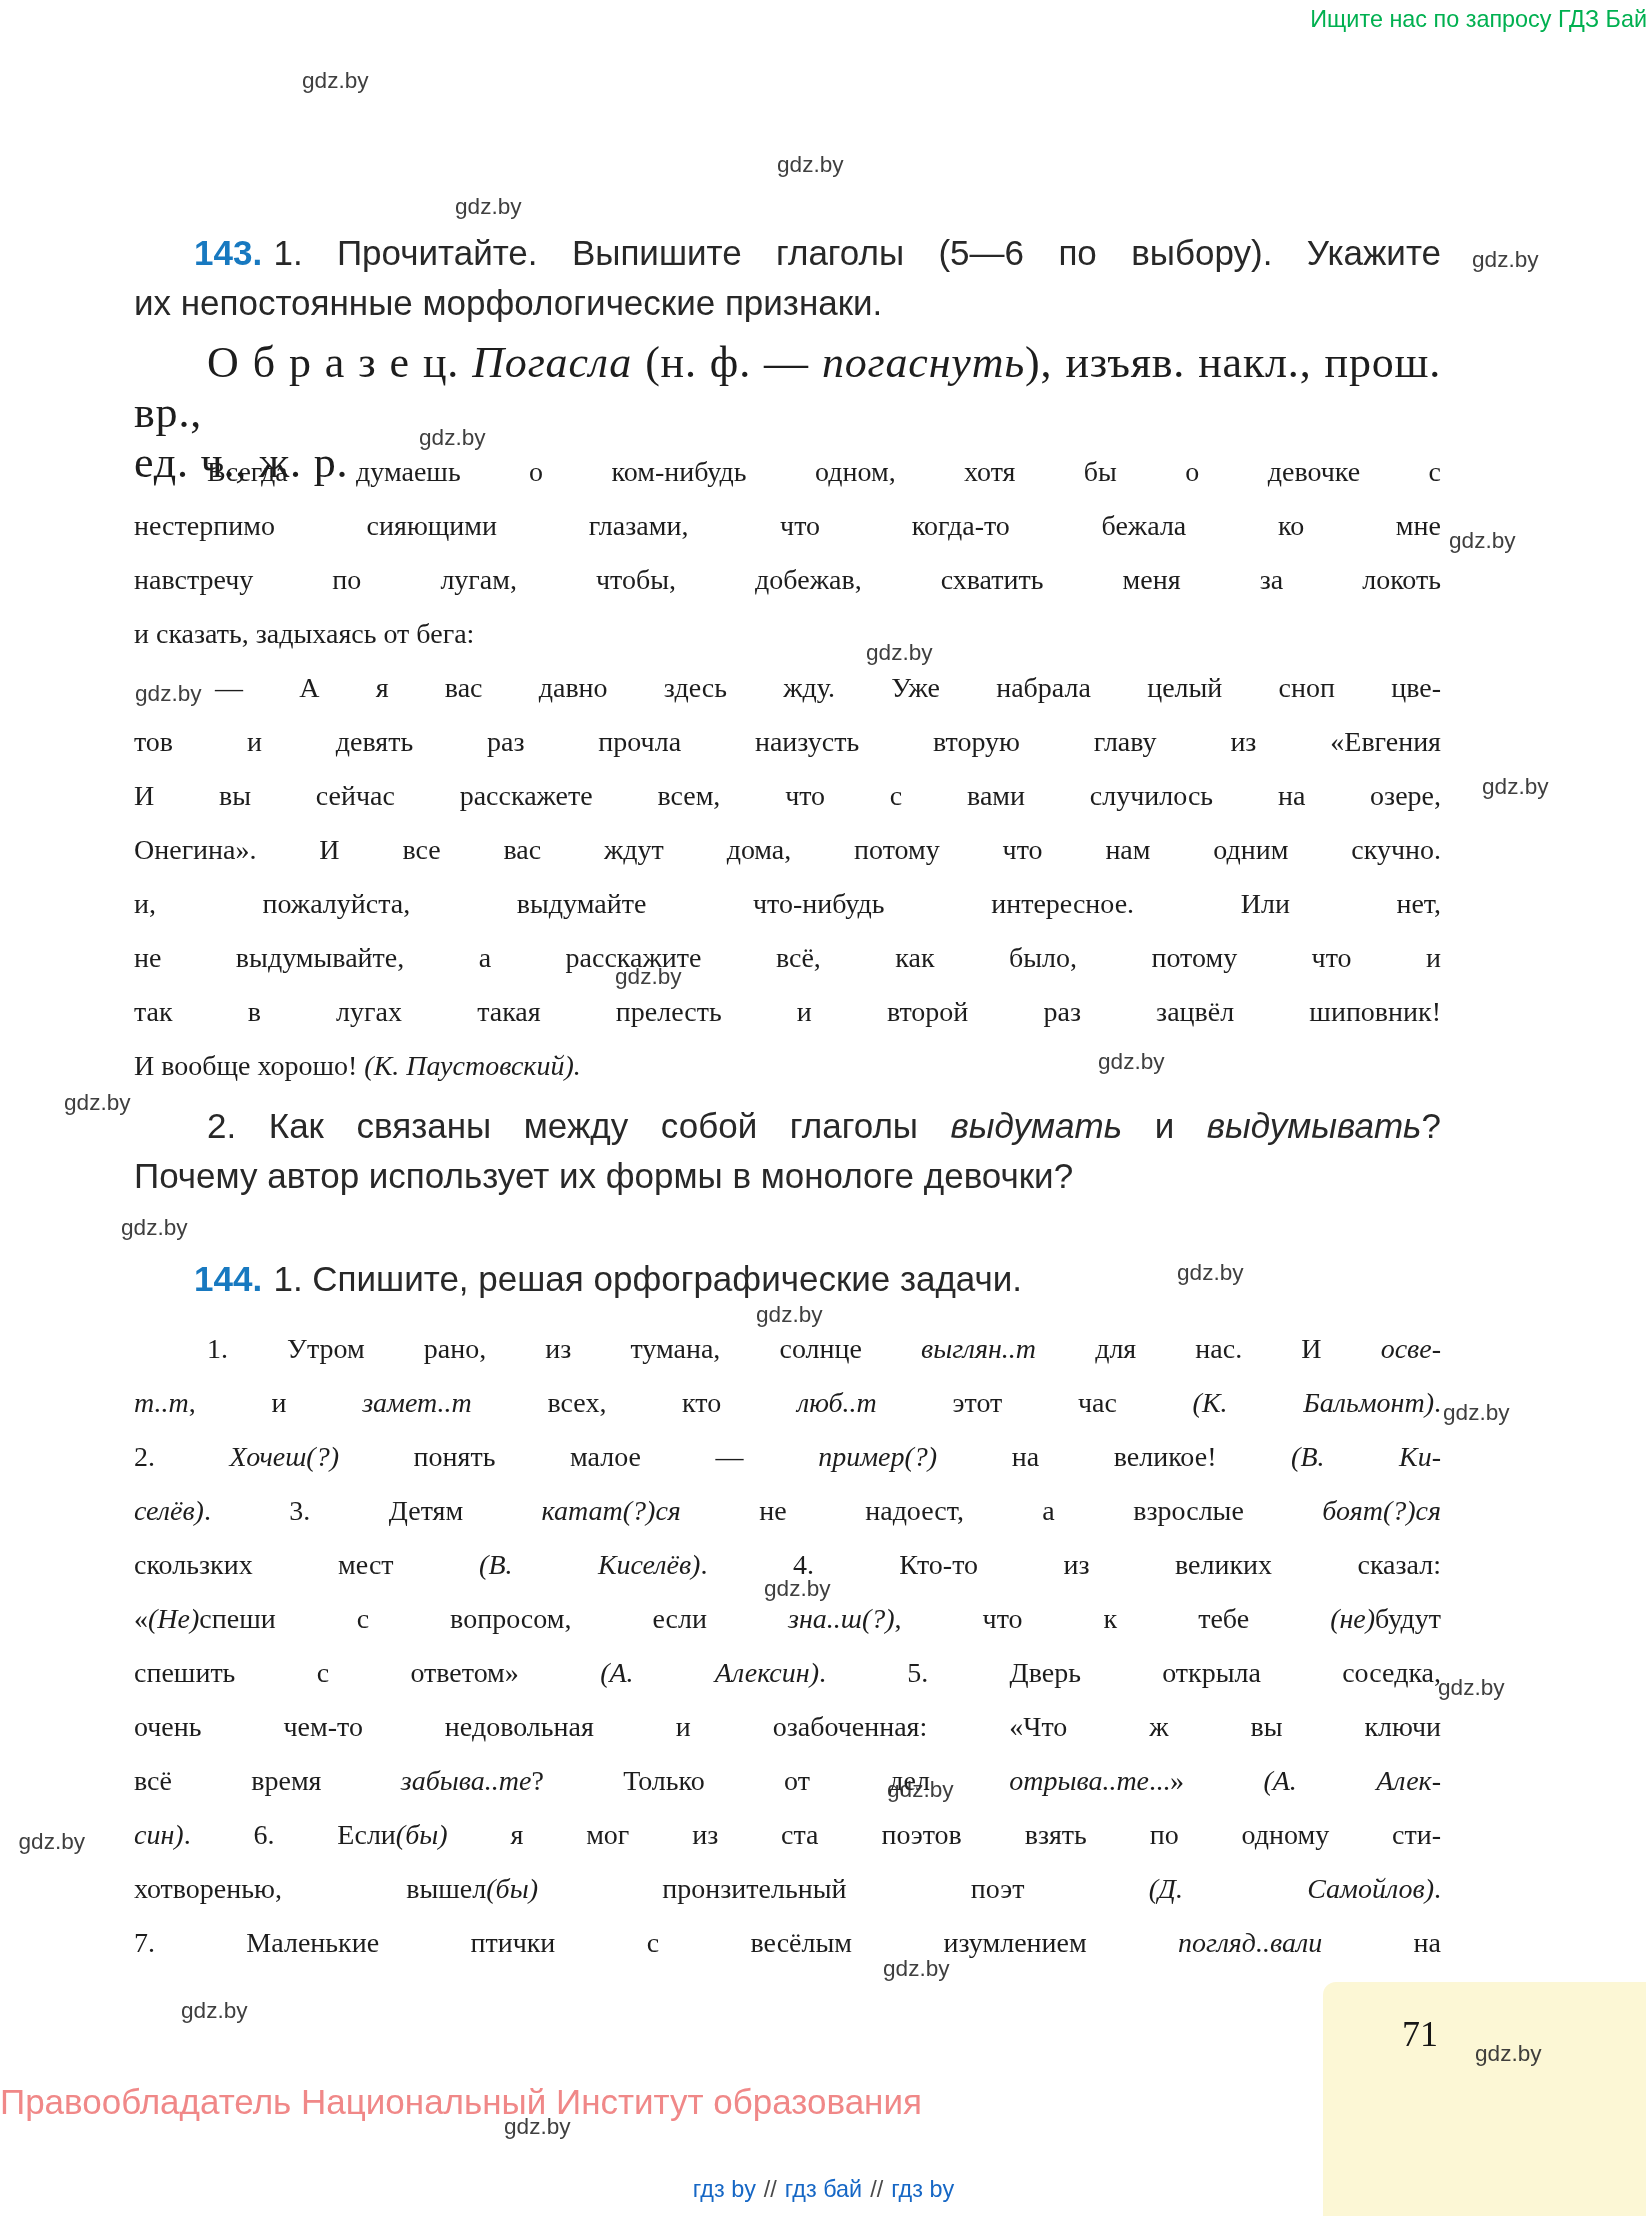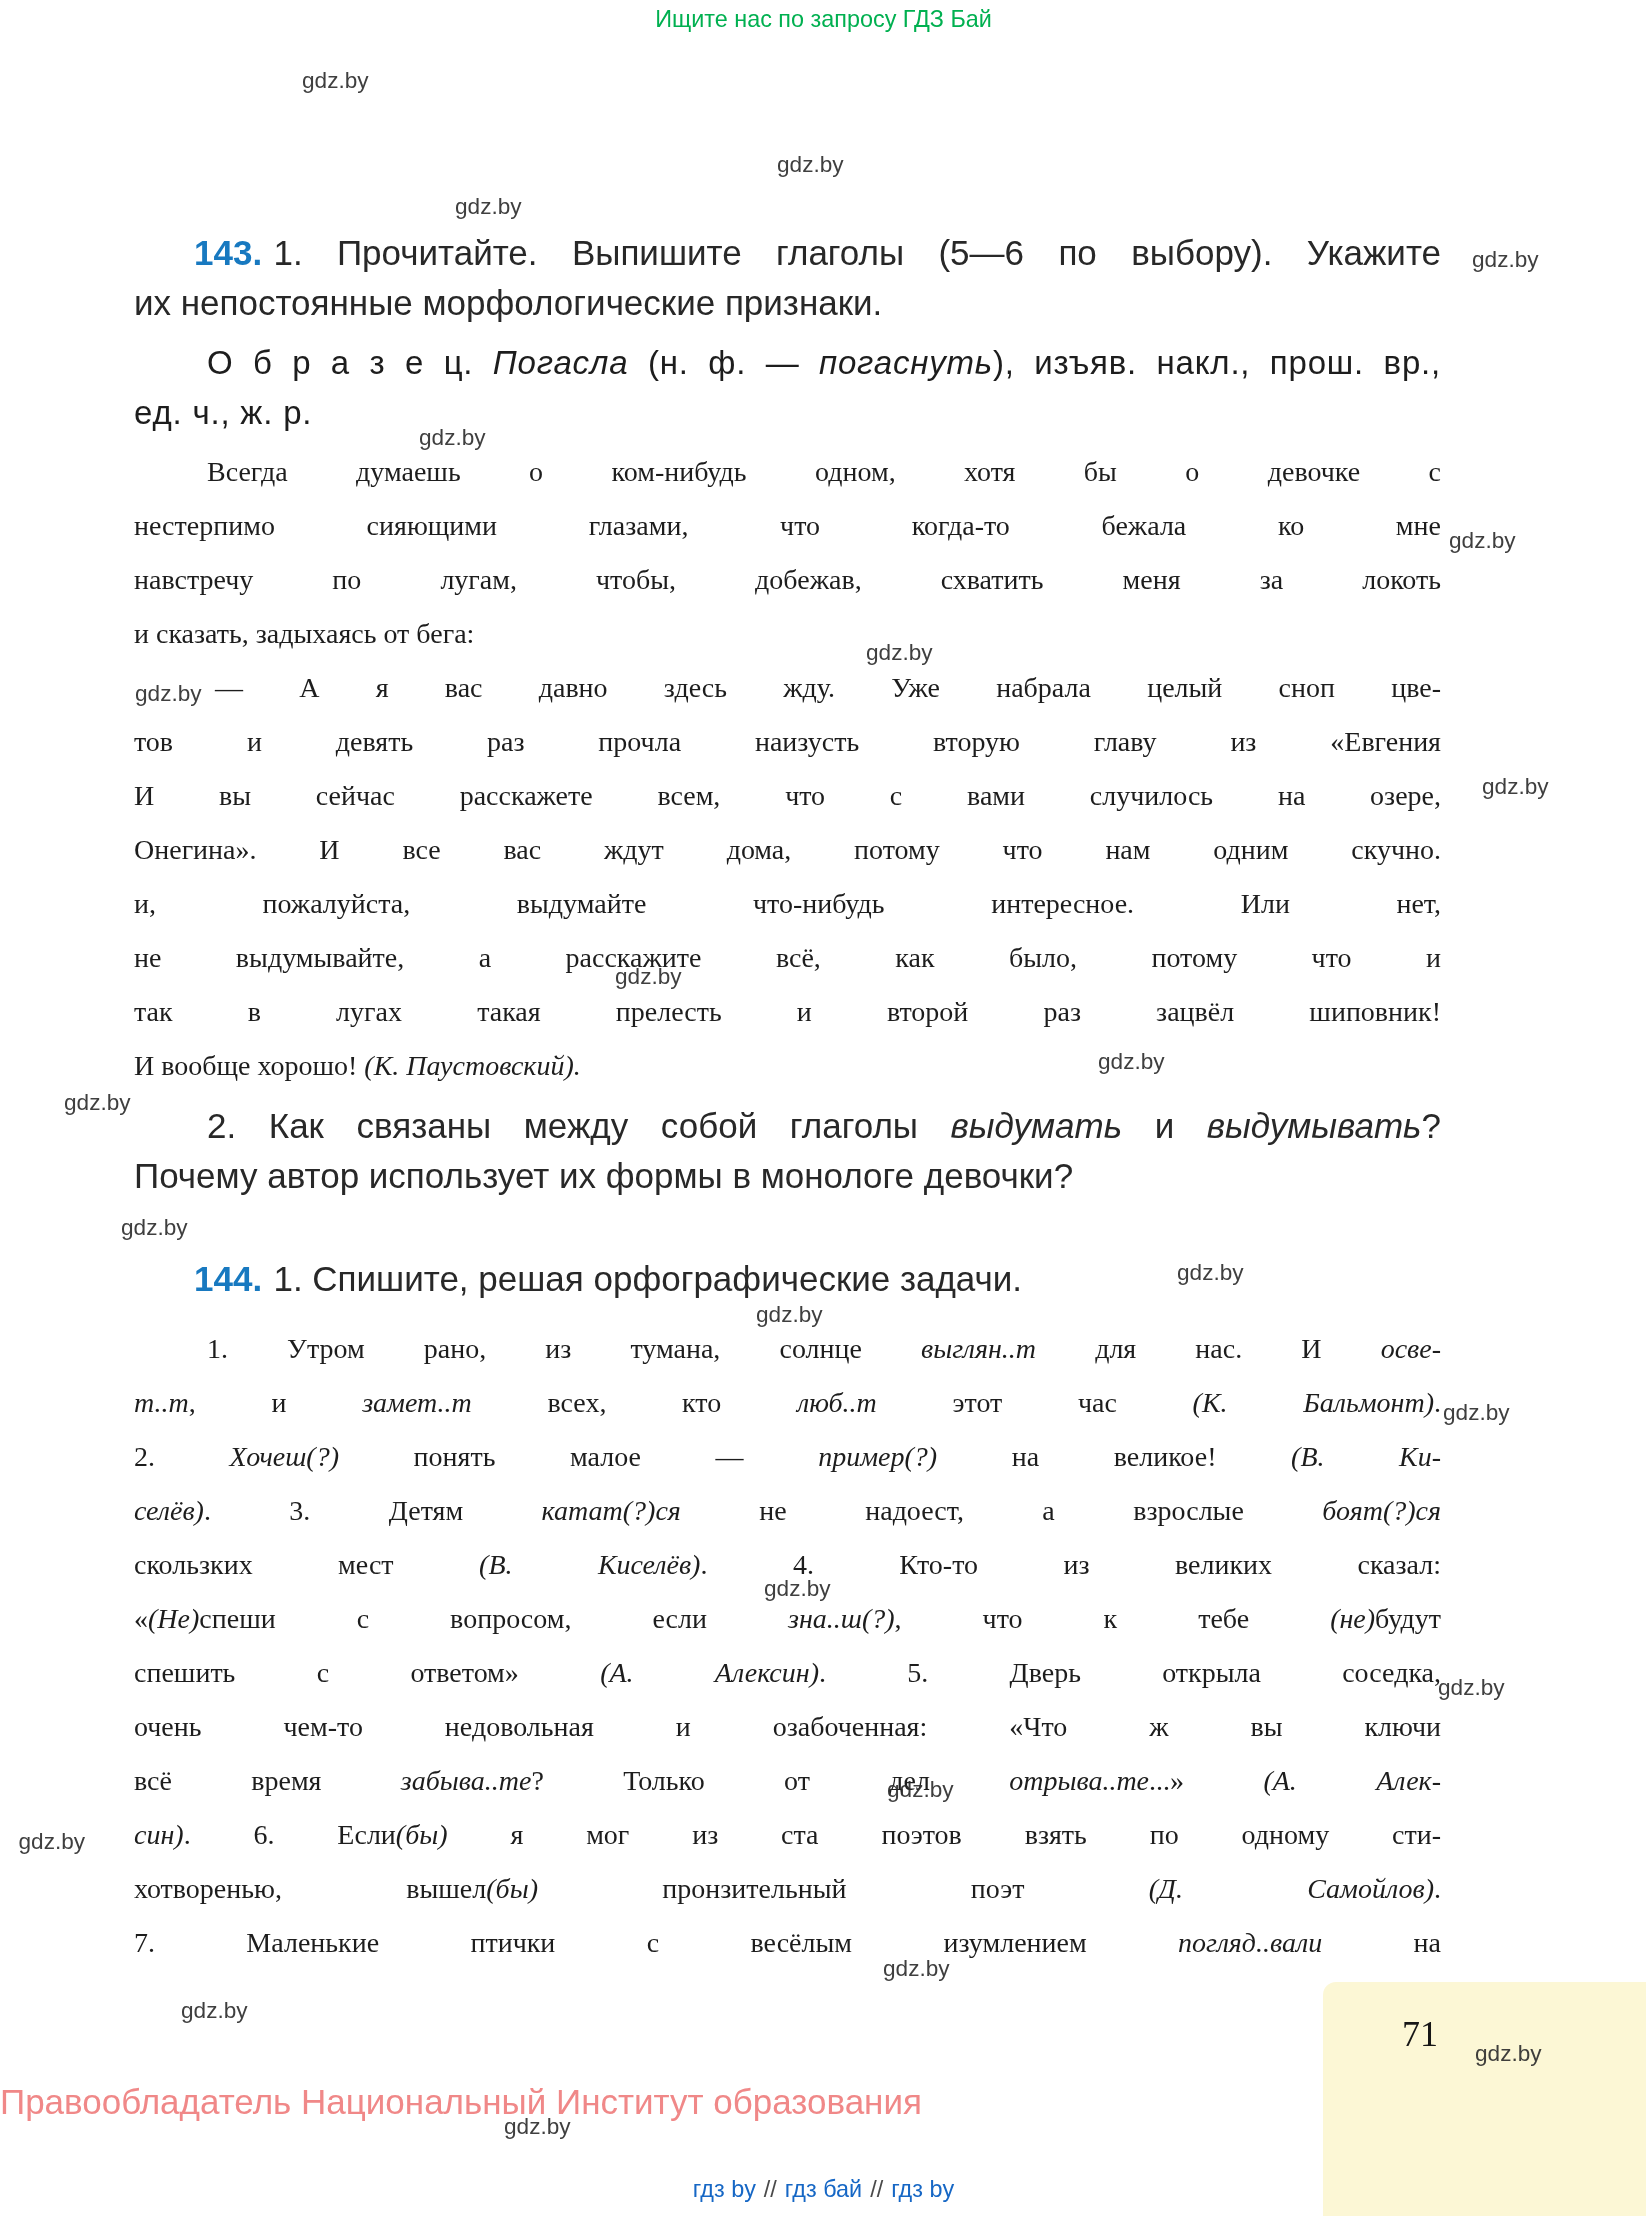--- a/index.html
+++ b/index.html
@@ -3,27 +3,27 @@
 <meta charset="utf-8">
 <style>
   html,body{margin:0;padding:0;}
   body{
     width:1647px;height:2216px;position:relative;overflow:hidden;
     background:#ffffff;
     font-family:"Liberation Serif",serif;
     color:#1e1e1e;
   }
   .promo{
-    position:absolute;top:6.4px;left:0;width:100%;text-align:center;
+    position:absolute;top:6.4px;left:0;width:100%;text-align:right;
     font:23.4px "Liberation Sans",sans-serif;
     color:var(--promo-green,#00b050);
   }
   .block{position:absolute;left:134px;width:1307px;color:#1d1d1d;}
   .block.instruction{font-family:"Liberation Sans",sans-serif;font-size:35px;line-height:50px;color:#282828;}
-  .block.example{font-family:Liberation Sans, sans-serif;font-size:33px;line-height:50px;letter-spacing:0.8px;}
+  .block.example{font-family:Liberation Serif, serif;font-size:44px;line-height:50px;letter-spacing:0.8px;}
   .block.passage{font-family:"Liberation Serif",serif;font-size:28px;line-height:54px;}
   .line{text-align:left;}
   .line.just{text-align:justify;text-align-last:justify;}
   .it{font-style:italic;}
   .num{color:var(--exercise-number,#1879c0);font-weight:700;margin-right:11.3px;}
   .watermark{
     position:absolute;
     font:22.6px "Liberation Sans",sans-serif;
     color:#2b2b2b;opacity:.9;white-space:nowrap;
   }

